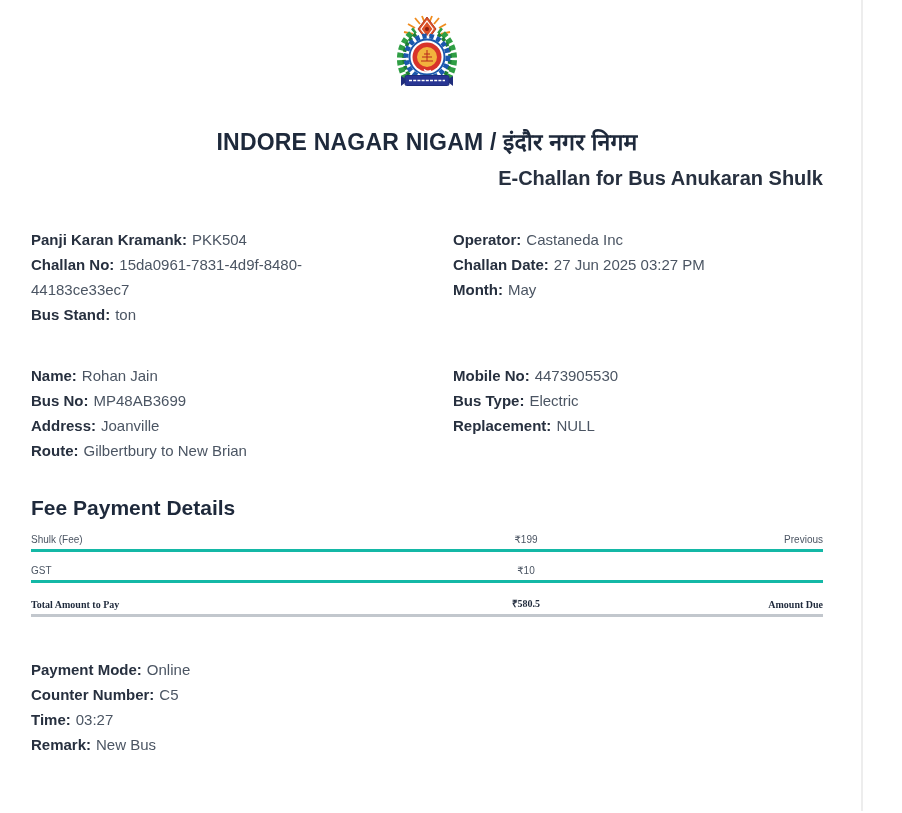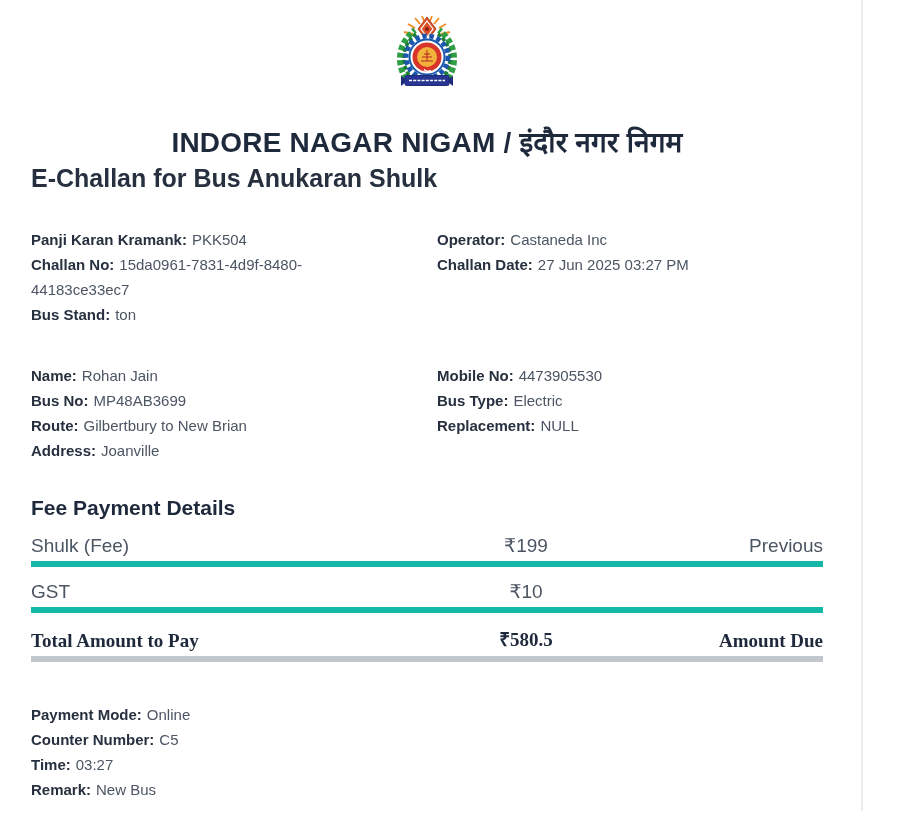--- a/index.html
+++ b/index.html
@@ -6,37 +6,37 @@
   body{
     width:902px;height:813px;position:relative;overflow:hidden;
     font-family:"Liberation Sans","DejaVu Sans",sans-serif;
     color:#1e293b;-webkit-font-smoothing:antialiased;
   }
   .page{position:absolute;left:0;top:0;width:792px;padding:15px 0 0 31px;}
 
   
   .logo-row{text-align:center;margin:0 0 37px 0;height:76px;}
   .logo-row svg{display:inline-block;}
-  .title{font-size:28px;line-height:29px;font-weight:700;text-align:center;margin:0 0 9px 0;color:#1e293b;letter-spacing:.2px;}
-  .subtitle{font-size:25px;line-height:25px;font-weight:600;text-align:left;margin:0;color:#27303f;}
+  .title{font-size:23px;line-height:29px;font-weight:700;text-align:center;margin:0 0 9px 0;color:#1e293b;letter-spacing:.2px;}
+  .subtitle{font-size:20px;line-height:25px;font-weight:600;text-align:right;margin:0;color:#27303f;}
 
   
-  .details{display:grid;grid-template-columns:366px 1fr;column-gap:40px;margin-top:36px;}
+  .details{display:grid;grid-template-columns:366px 1fr;column-gap:56px;margin-top:36px;}
   .details.second{}
   .line{margin:0;font-size:15px;line-height:25px;}
   .lbl{font-weight:700;color:#27303f;margin-right:5px;}
   .val{color:#4b5563;}
 
   
   .fee-heading{font-size:21px;line-height:22px;font-weight:700;margin:34px 0 0 0;color:#1e293b;}
   .fee-table{margin-top:2px;}
   .fee-row{
     display:grid;grid-template-columns:400px 190px 1fr;align-items:end;
-    border-bottom:6px solid #14b8a6;padding:13px 0 4px 0;
-    font-size:19px;color:#4b5563;
+    border-bottom:3px solid #14b8a6;padding:13px 0 4px 0;
+    font-size:10px;color:#4b5563;
   }
   .fee-row .amount{text-align:center;}
   .fee-row .note{text-align:right;}
   .fee-row.total{color:#1e293b;font-weight:700;border-bottom-color:#c2c7cd;font-family:Liberation Serif, serif;}
 
   
   .payment{margin-top:40px;}
 
   
   .page-divider{position:absolute;left:861px;top:0;width:2px;height:811px;background:#ededed;}
@@ -101,29 +101,30 @@
 
   <section class="details">
     <div class="col">
       <p class="line"><span class="lbl">Panji Karan Kramank:</span><span class="val">PKK504</span></p>
       <p class="line"><span class="lbl">Challan No:</span><span class="val">15da0961-7831-4d9f-8480-44183ce33ec7</span></p>
       <p class="line"><span class="lbl">Bus Stand:</span><span class="val">ton</span></p>
     </div>
     <div class="col">
       <p class="line"><span class="lbl">Operator:</span><span class="val">Castaneda Inc</span></p>
       <p class="line"><span class="lbl">Challan Date:</span><span class="val">27 Jun 2025 03:27 PM</span></p>
+      <p class="line"><span class="lbl">Month:</span><span class="val">May</span></p>
     </div>
   </section>
 
   <section class="details second">
     <div class="col">
       <p class="line"><span class="lbl">Name:</span><span class="val">Rohan Jain</span></p>
       <p class="line"><span class="lbl">Bus No:</span><span class="val">MP48AB3699</span></p>
+      <p class="line"><span class="lbl">Address:</span><span class="val">Joanville</span></p>
       <p class="line"><span class="lbl">Route:</span><span class="val">Gilbertbury to New Brian</span></p>
-      <p class="line"><span class="lbl">Address:</span><span class="val">Joanville</span></p>
     </div>
     <div class="col">
       <p class="line"><span class="lbl">Mobile No:</span><span class="val">4473905530</span></p>
       <p class="line"><span class="lbl">Bus Type:</span><span class="val">Electric</span></p>
       <p class="line"><span class="lbl">Replacement:</span><span class="val">NULL</span></p>
     </div>
   </section>
 
   <h3 class="fee-heading">Fee Payment Details</h3>
   <div class="fee-table">

